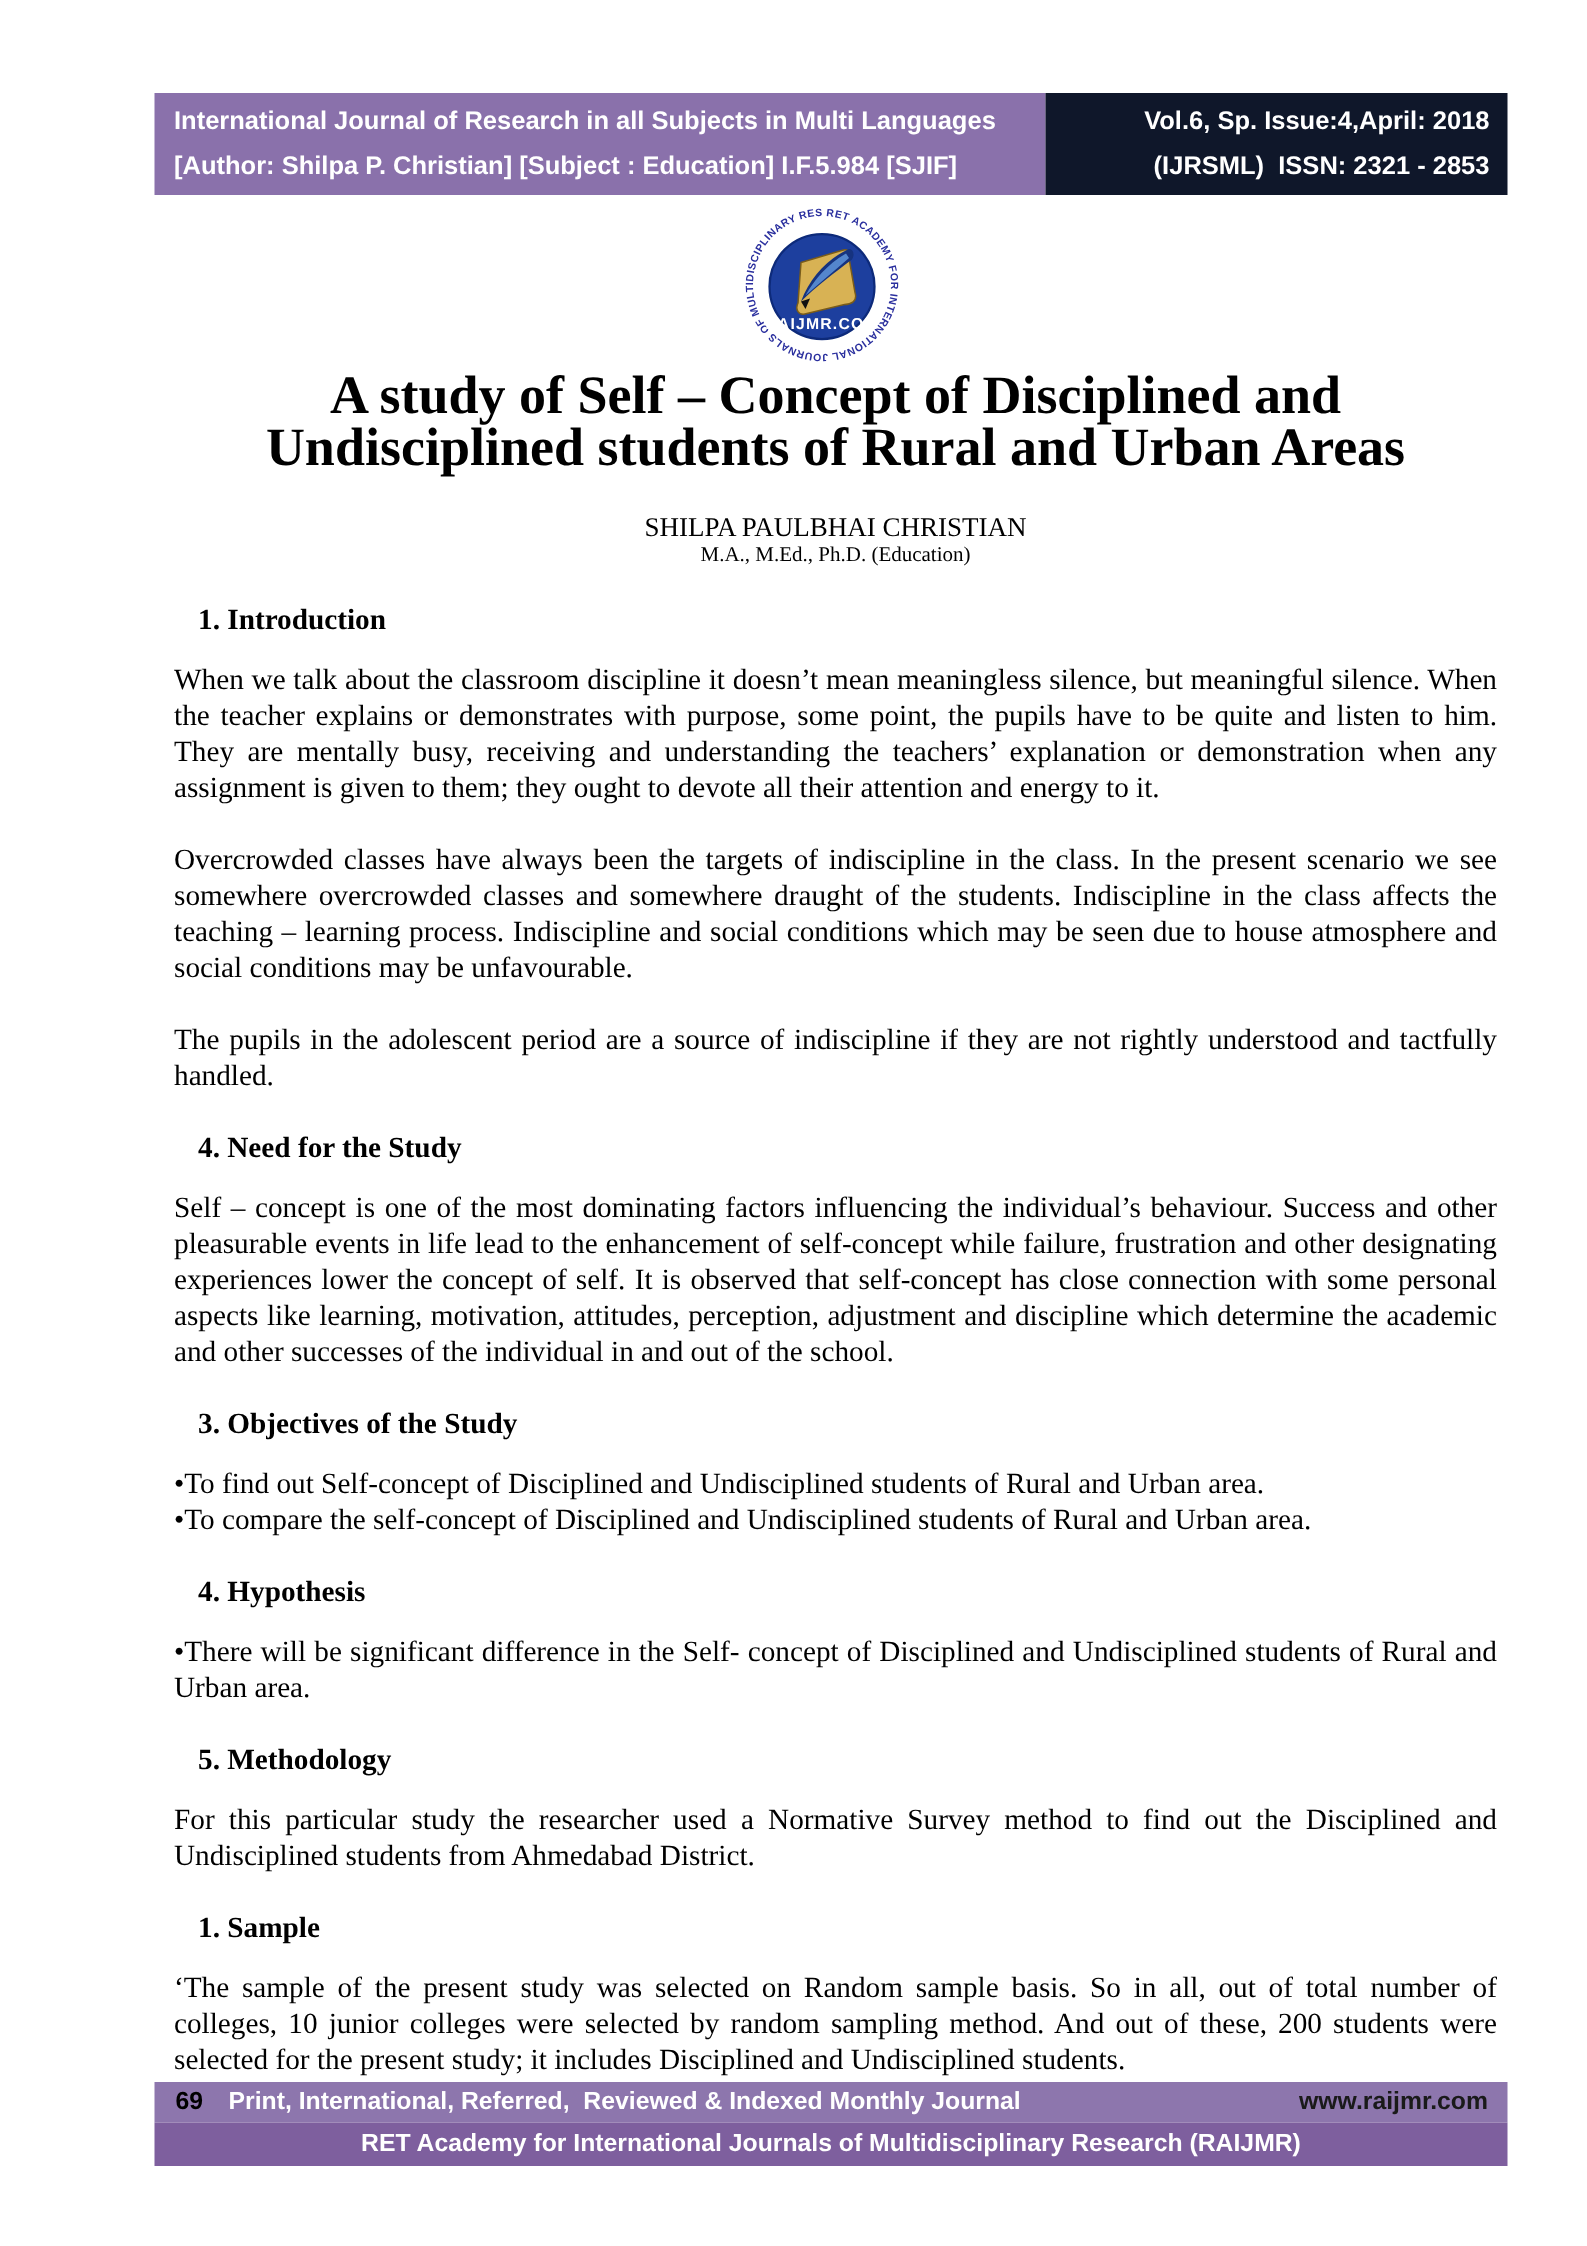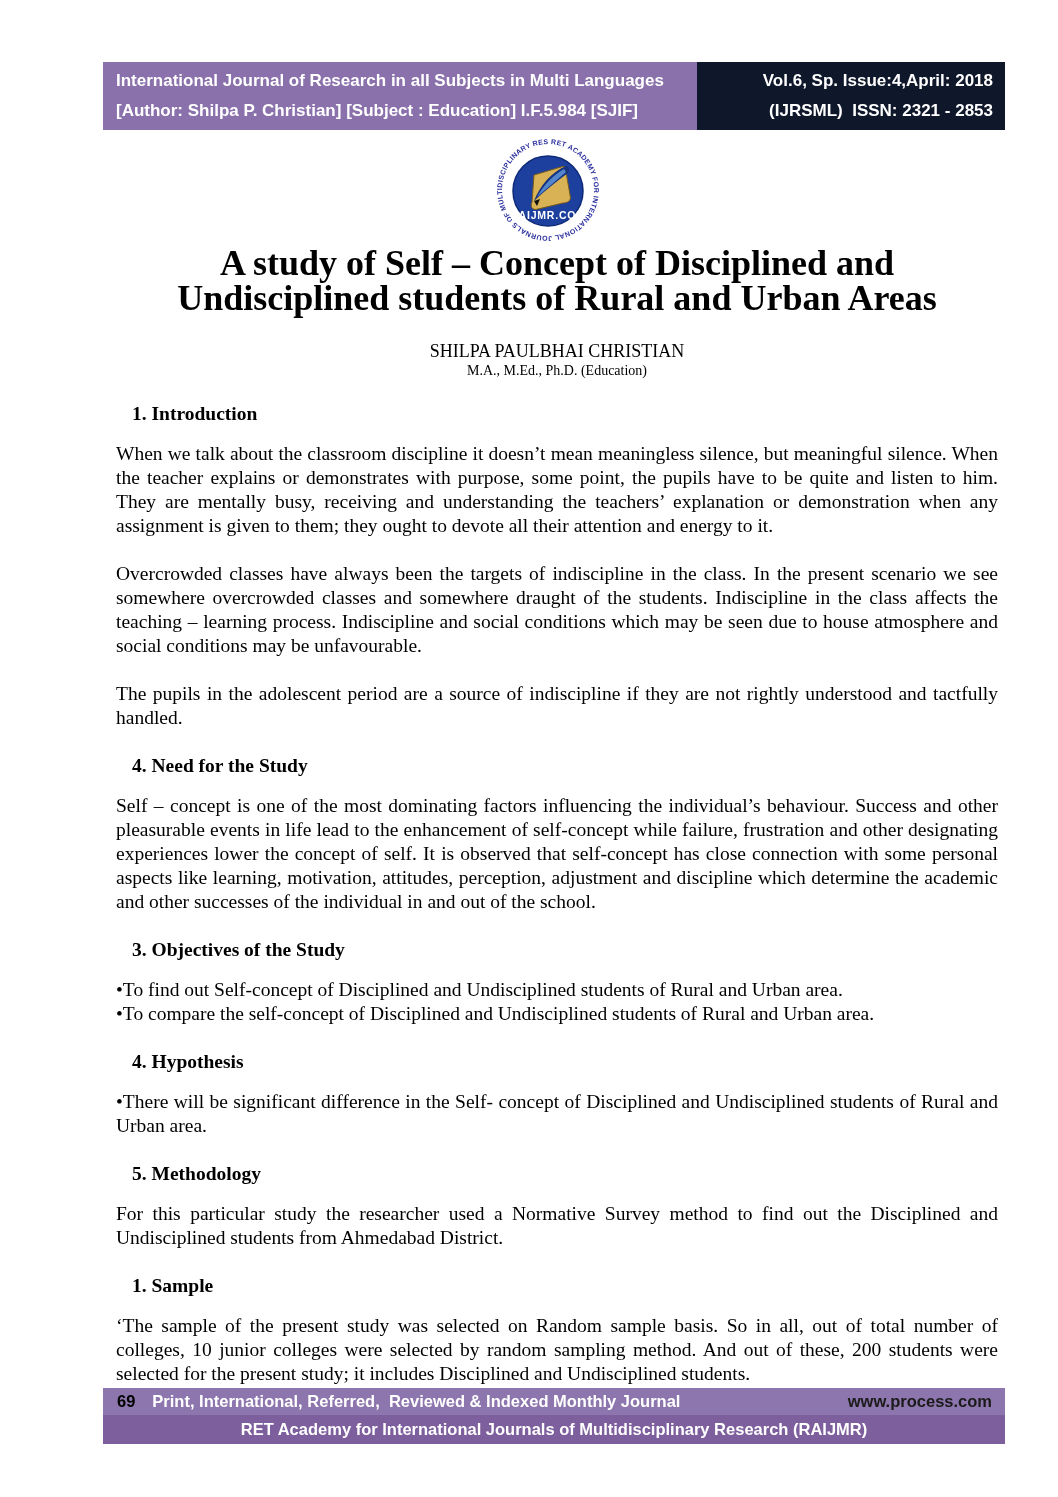--- a/index.html
+++ b/index.html
@@ -214,18 +214,18 @@
       <h2>1. Sample</h2>
       <p>‘The sample of the present study was selected on Random sample basis. So in all, out of total number of colleges, 10 junior colleges were selected by random sampling method. And out of these, 200 students were selected for the present study; it includes Disciplined and Undisciplined students.</p>
     </section>
 
   </div>
 
   <div class="footer">
     <div class="footer-row1">
       <span class="footer-page-num">69</span>
       <span class="footer-line1 pre">Print, International, Referred,  Reviewed &amp; Indexed Monthly Journal</span>
-      <span class="footer-site">www.process.com</span>
+      <span class="footer-site">www.raijmr.com</span>
     </div>
     <div class="footer-row2">RET Academy for International Journals of Multidisciplinary Research (RAIJMR)</div>
   </div>
 
 </div>
 
 </body></html>

